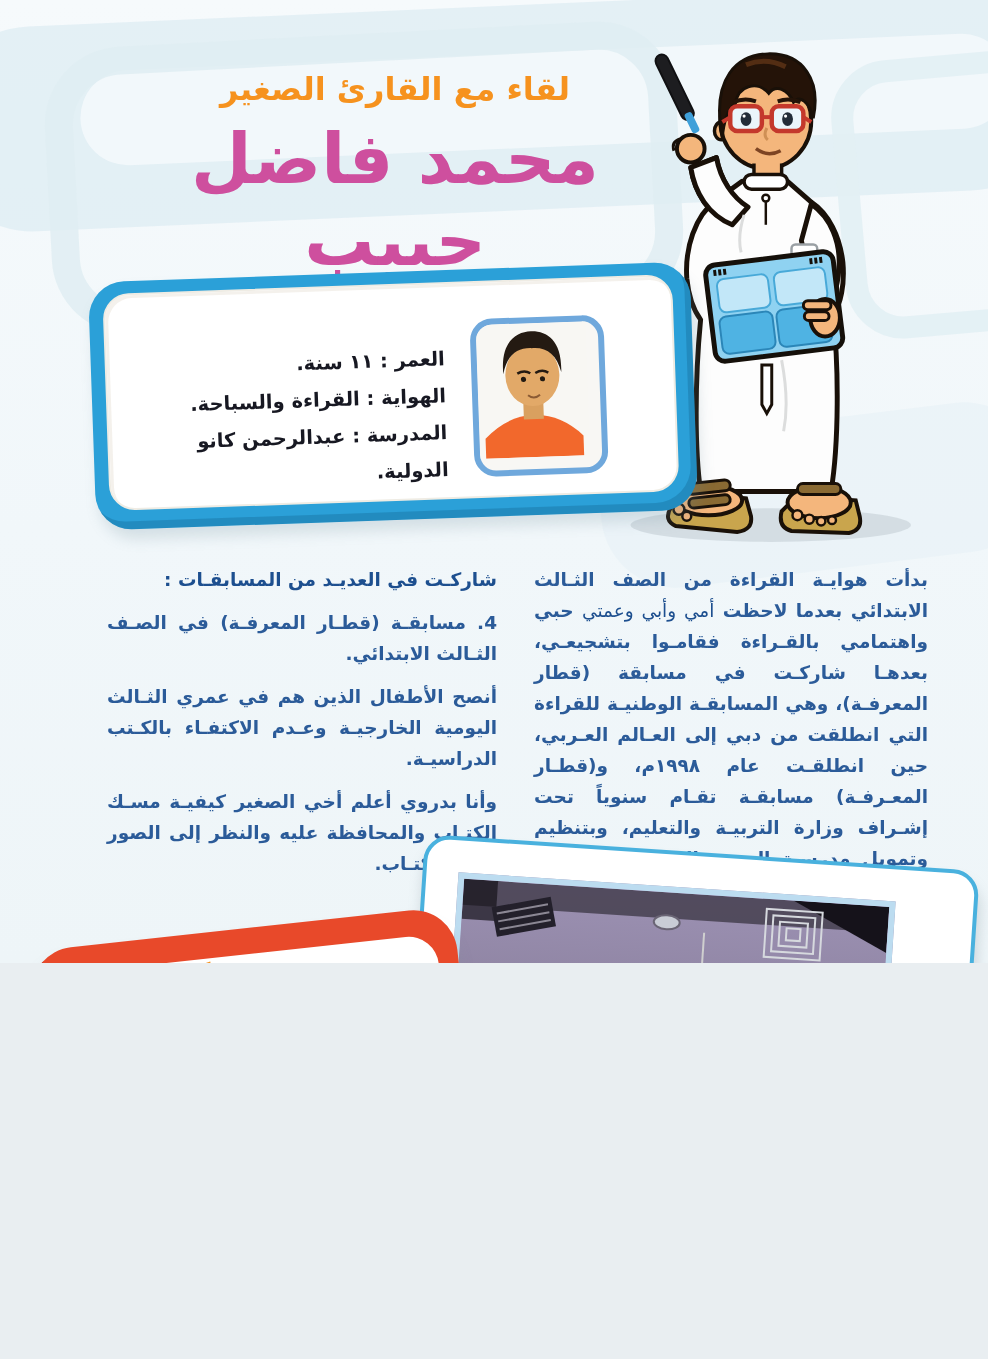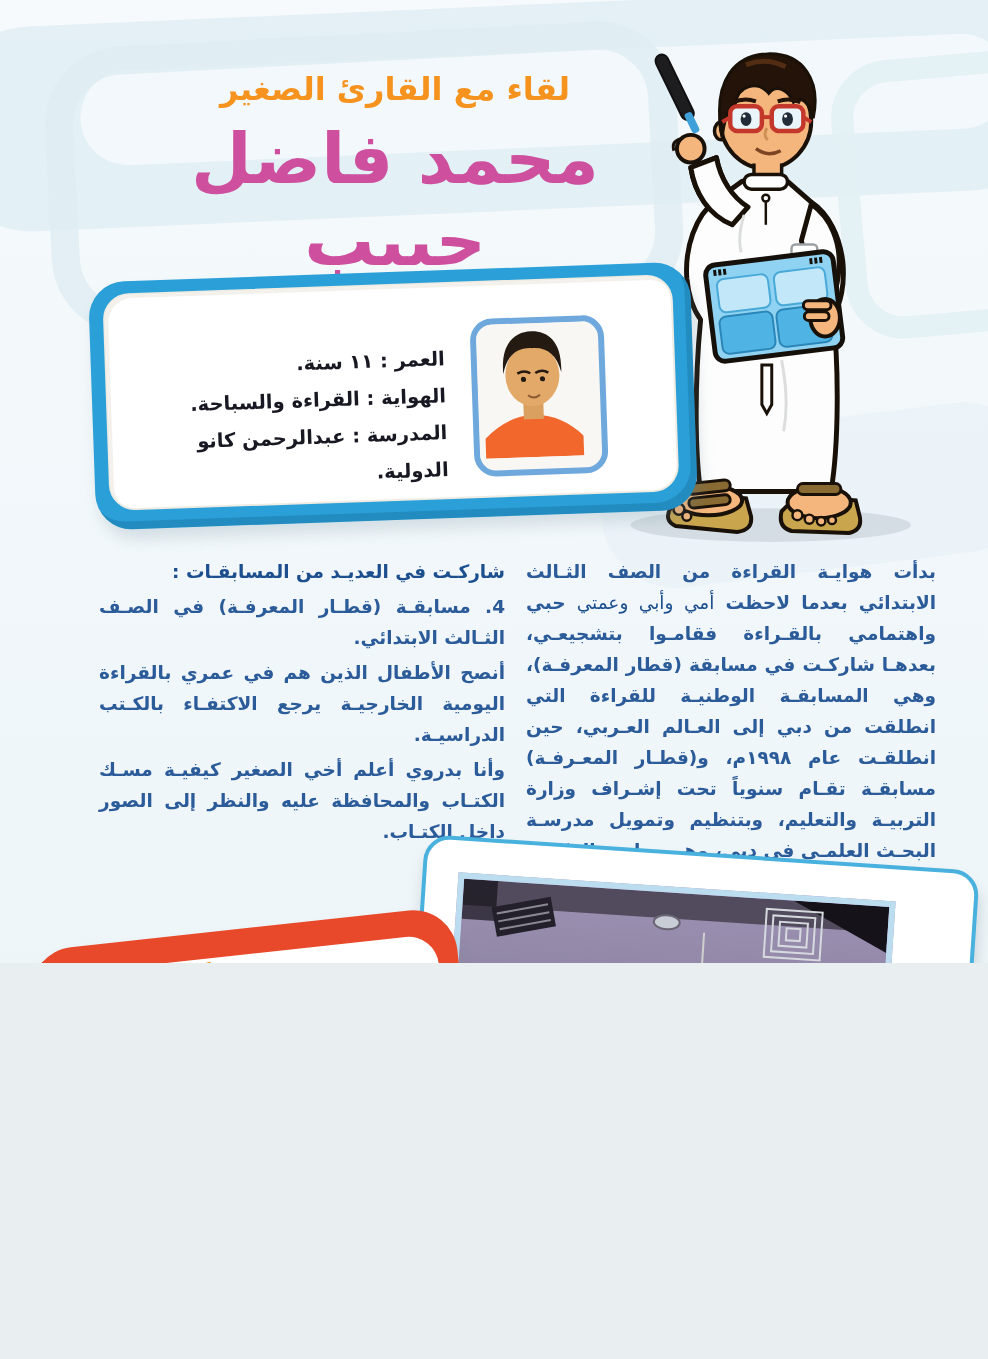--- a/index.html
+++ b/index.html
@@ -47,21 +47,21 @@
   }
 
   
   .article{
     position:absolute;left:95px;top:552px;width:845px;direction:rtl;
     display:flex;gap:13px;color:#2b5b99;font-size:18.5px;line-height:31px;font-weight:600;
   }
   .col{text-align:justify;}
   .col-intro{width:418px;}
   .col-comp{width:414px;}
-  .article p{margin:4px;}
+  .article p{margin:12px;}
   .bold-blue{font-weight:400;color:#1d4f8f;}
   .comp-heading{font-weight:800;color:#1d4f8f;margin:0 0 1px 0;}
 
   
   .tablet{
     position:absolute;left:410px;top:852px;width:548px;height:428px;
     background:#ffffff;border:4px solid #49b1de;border-radius:26px;
     transform:rotate(3.8deg);
     box-shadow:2px 12px 14px rgba(120,142,152,.33);
   }
@@ -227,21 +227,21 @@
     </div>
   </div>
 
   <div class="article" dir="rtl">
     <div class="col col-intro">
       <p><span>بدأت هوايـة القراءة من الصف الثـالث الابتدائي بعدما لاحظت </span><span class="bold-blue">أمي وأبي وعمتي</span><span> حبي واهتمامي بالقـراءة فقامـوا بتشجيعـي، بعدهـا شاركـت في مسابقة (قطار المعرفـة)، وهي المسابقـة الوطنيـة للقراءة التي انطلقت من دبي إلى العـالم العـربي، حين انطلقـت عام ١٩٩٨م، و(قطـار المعـرفـة) مسابقـة تقـام سنوياً تحت إشـراف وزارة التربيـة والتعليم، وبتنظيم وتمويل مدرسـة البحـث العلمـي في دبي، وهي صاحبة الفكرة.</span></p>
     </div>
     <div class="col col-comp">
       <p class="comp-heading">شاركـت في العديـد من المسابقـات :</p>
       <p>4. مسابقـة (قطـار المعرفـة) في الصـف الثـالث الابتدائي.</p>
-      <p>أنصح الأطفال الذين هم في عمري بالقراءة اليومية الخارجيـة يرجع الاكتفـاء بالكـتب الدراسيـة.</p>
+      <p>أنصح الأطفال الذين هم في عمري الثـالث اليومية الخارجيـة وعـدم الاكتفـاء بالكـتب الدراسيـة.</p>
       <p>وأنا بدروي أعلم أخي الصغير كيفيـة مسـك الكتـاب والمحافظة عليه والنظر إلى الصور داخل الكتـاب.</p>
     </div>
   </div>
 
   <div class="tablet">
     <div class="tablet-screen">
       <svg viewBox="0 0 426 354" width="426" height="354" aria-hidden="true">
         <defs>
           <linearGradient id="wall" x1="0" y1="0" x2="0" y2="1">
             <stop offset="0" stop-color="#9c91b3"></stop>

